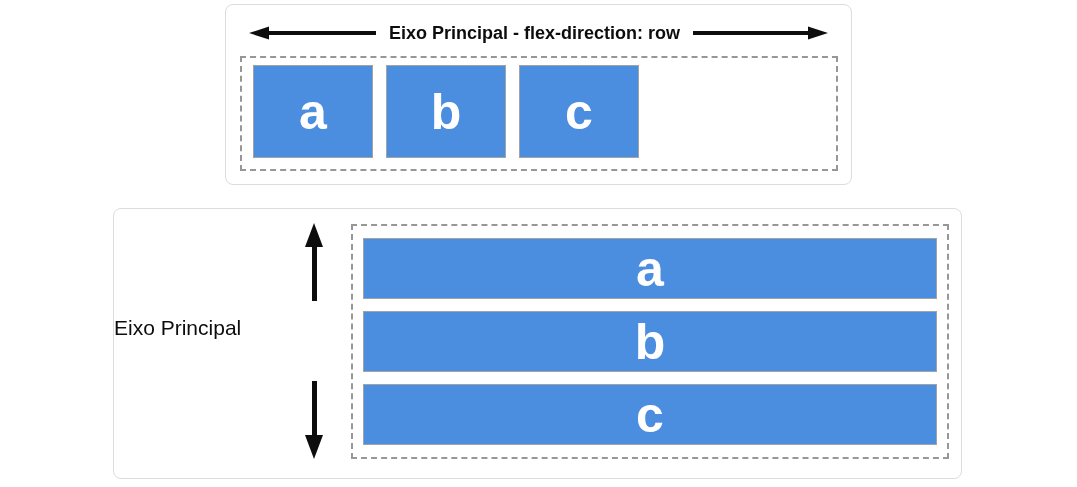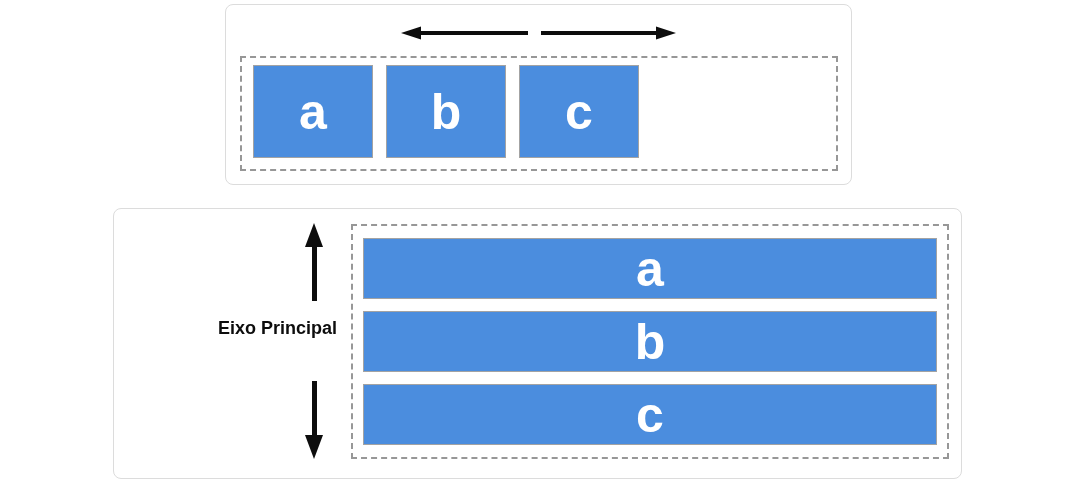--- a/index.html
+++ b/index.html
@@ -85,41 +85,42 @@
     left: 191px;
     width: 18px;
   }
   #up-arrow   { top: 14px;  height: 78px; }
   #down-arrow { top: 170px; height: 80px; }
 
   .axis-col-label {
     position: absolute;
     left: 0; top: 106px;
     width: 223px;
-    text-align: right;
-    font-weight: bold;
-    font-size: 18px;
+    text-align: left;
+    font-weight: normal;
+    font-size: 21px;
     line-height: 26px;
     color: var(--label, #0d0d0d);
     white-space: nowrap;
   }
   .axis-col-label div { white-space: nowrap; }
 </style>
 </head>
 <body>
 
 <div class="stage">
 
   <div class="panel" id="panel-row">
 
     <div class="axis-row">
       <svg class="arrow-svg" width="127" height="16" viewBox="0 0 127 16">
         <polygon points="0,8 20,1.5 20,14.5"></polygon>
         <rect x="18" y="6" width="109" height="4"></rect>
       </svg>
+      <span class="axis-label">Eixo Principal - flex-direction: row</span>
       <svg class="arrow-svg" width="135" height="16" viewBox="0 0 135 16">
         <rect x="0" y="6" width="117" height="4"></rect>
         <polygon points="135,8 115,1.5 115,14.5"></polygon>
       </svg>
     </div>
 
     <div class="dashed" id="dashed-row">
       <div class="flex-item row-item">a</div>
       <div class="flex-item row-item">b</div>
       <div class="flex-item row-item">c</div>

